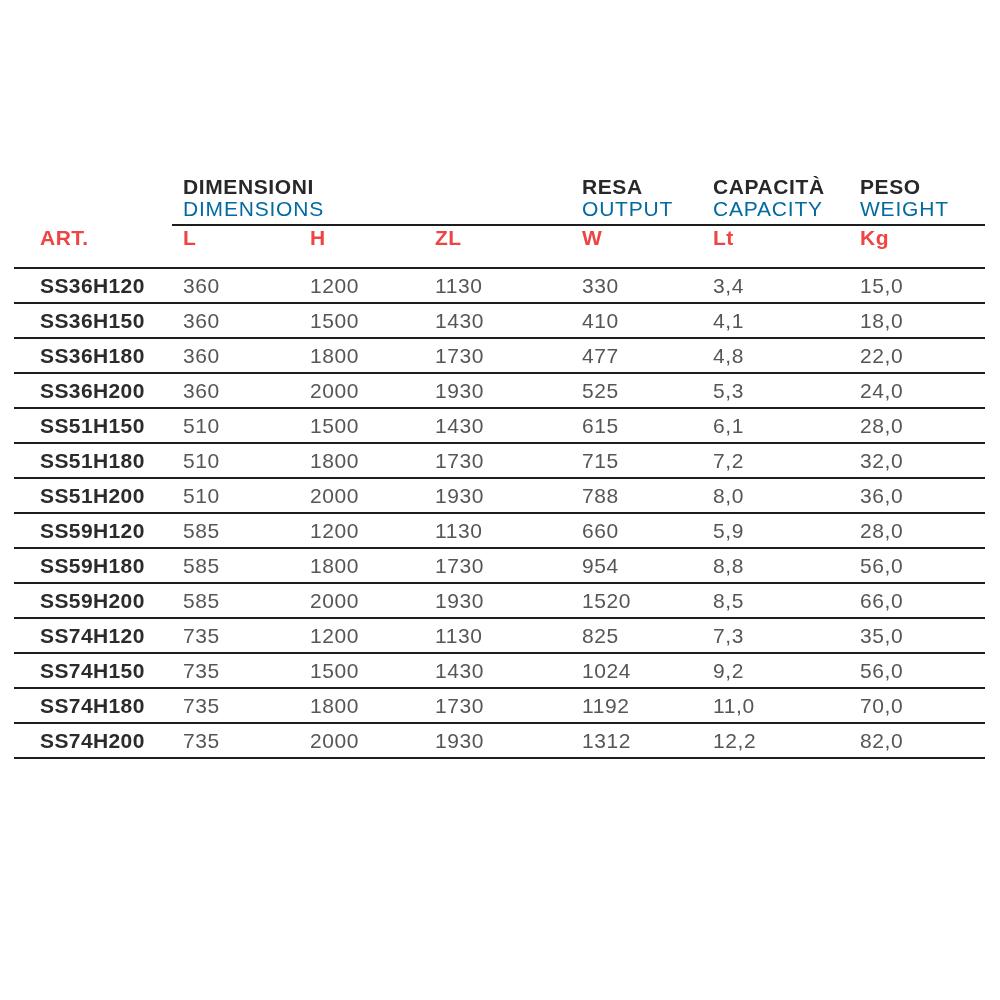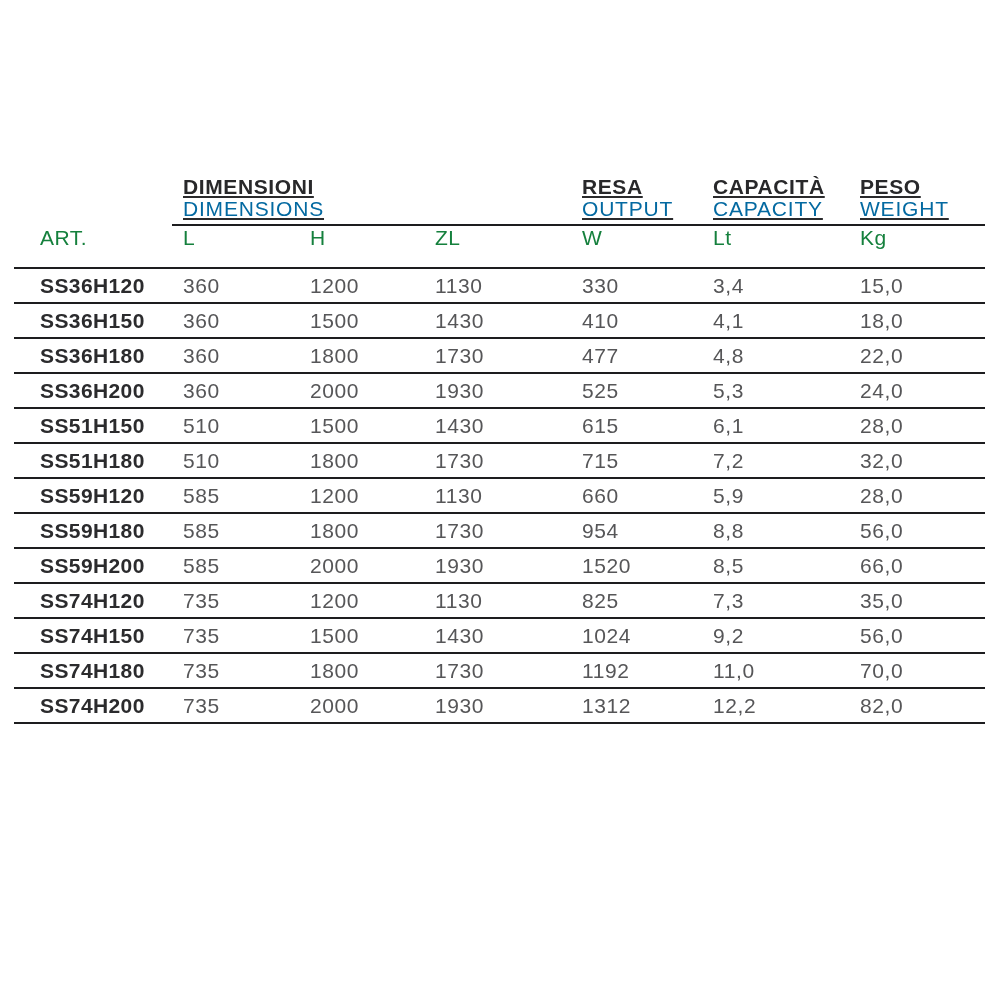--- a/index.html
+++ b/index.html
@@ -28,21 +28,21 @@
   }
   
   col.c-art { width: 158px; }
   col.c-l   { width: 127px; }
   col.c-h   { width: 125px; }
   col.c-zl  { width: 147px; }
   col.c-w   { width: 131px; }
   col.c-lt  { width: 147px; }
   col.c-kg  { width: 136px; }
 
-  tr.group-row { height: 50px; text-decoration: underline; }
+  tr.group-row { height: 50px; }
   tr.colhead-row { height: 37px; }
   tr.data-row { height: 35px; }
 
   td, th {
     margin: 0;
     padding: 0;
     text-align: left;
     font-size: 21px;
     white-space: nowrap;
     overflow: visible;
@@ -68,23 +68,23 @@
     letter-spacing: 0.8px;
     color: #0369a1;
     line-height: 22px;
   }
 
   
   tr.colhead-row th {
     border-bottom: 2px solid #1d1d1f;
     vertical-align: bottom;
     padding-bottom: 17px;
-    font-weight: 400;
+    font-weight: 700;
     letter-spacing: 0.5px;
-    color: #15803d;
+    color: #ef4444;
     padding-left: 11px;
   }
   tr.colhead-row th.art-col {
     padding-left: 26px;
   }
 
   
   tr.data-row td {
     border-bottom: 2px solid #1d1d1f;
     vertical-align: middle;
@@ -194,20 +194,29 @@
         <tr class="data-row">
     <td class="art-cell">SS51H180</td>
     <td>510</td>
     <td>1800</td>
     <td>1730</td>
     <td>715</td>
     <td>7,2</td>
     <td>32,0</td>
   </tr>
         <tr class="data-row">
+    <td class="art-cell">SS51H200</td>
+    <td>510</td>
+    <td>2000</td>
+    <td>1930</td>
+    <td>788</td>
+    <td>8,0</td>
+    <td>36,0</td>
+  </tr>
+        <tr class="data-row">
     <td class="art-cell">SS59H120</td>
     <td>585</td>
     <td>1200</td>
     <td>1130</td>
     <td>660</td>
     <td>5,9</td>
     <td>28,0</td>
   </tr>
         <tr class="data-row">
     <td class="art-cell">SS59H180</td>

